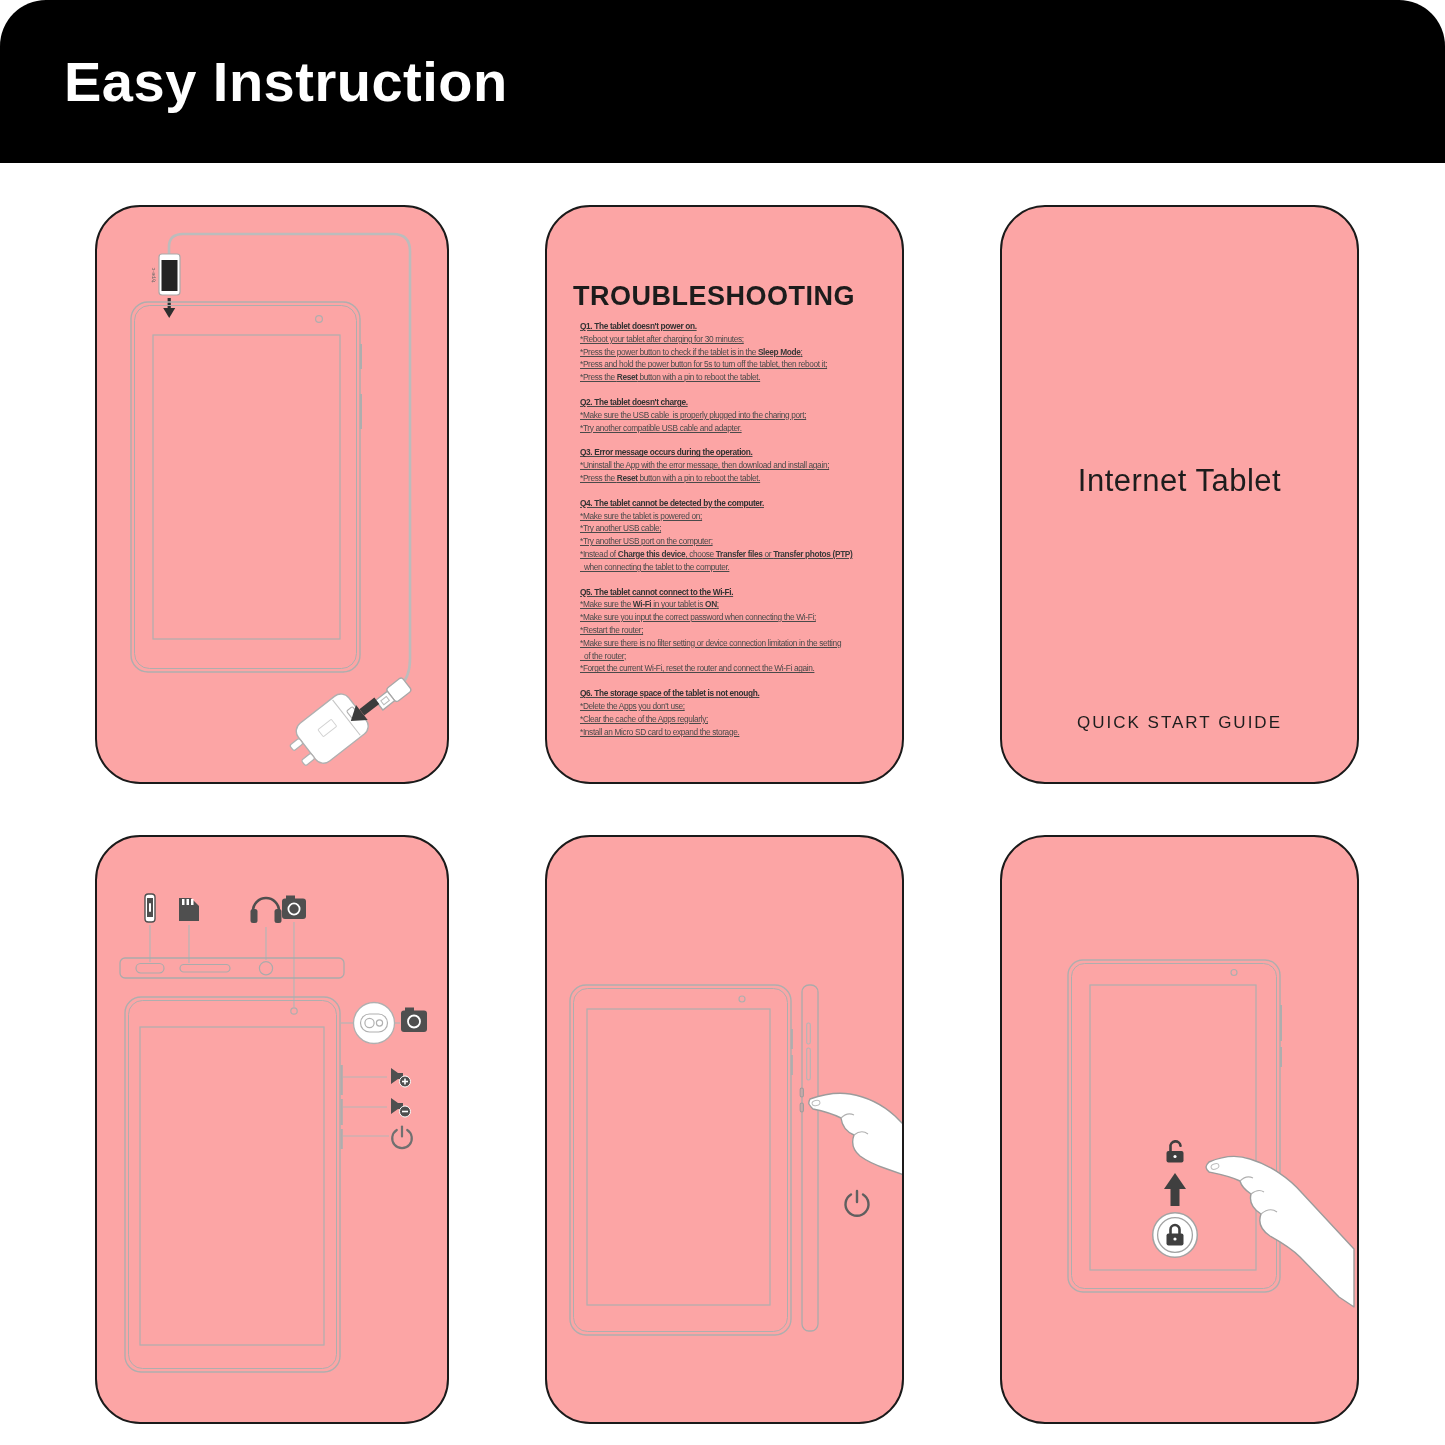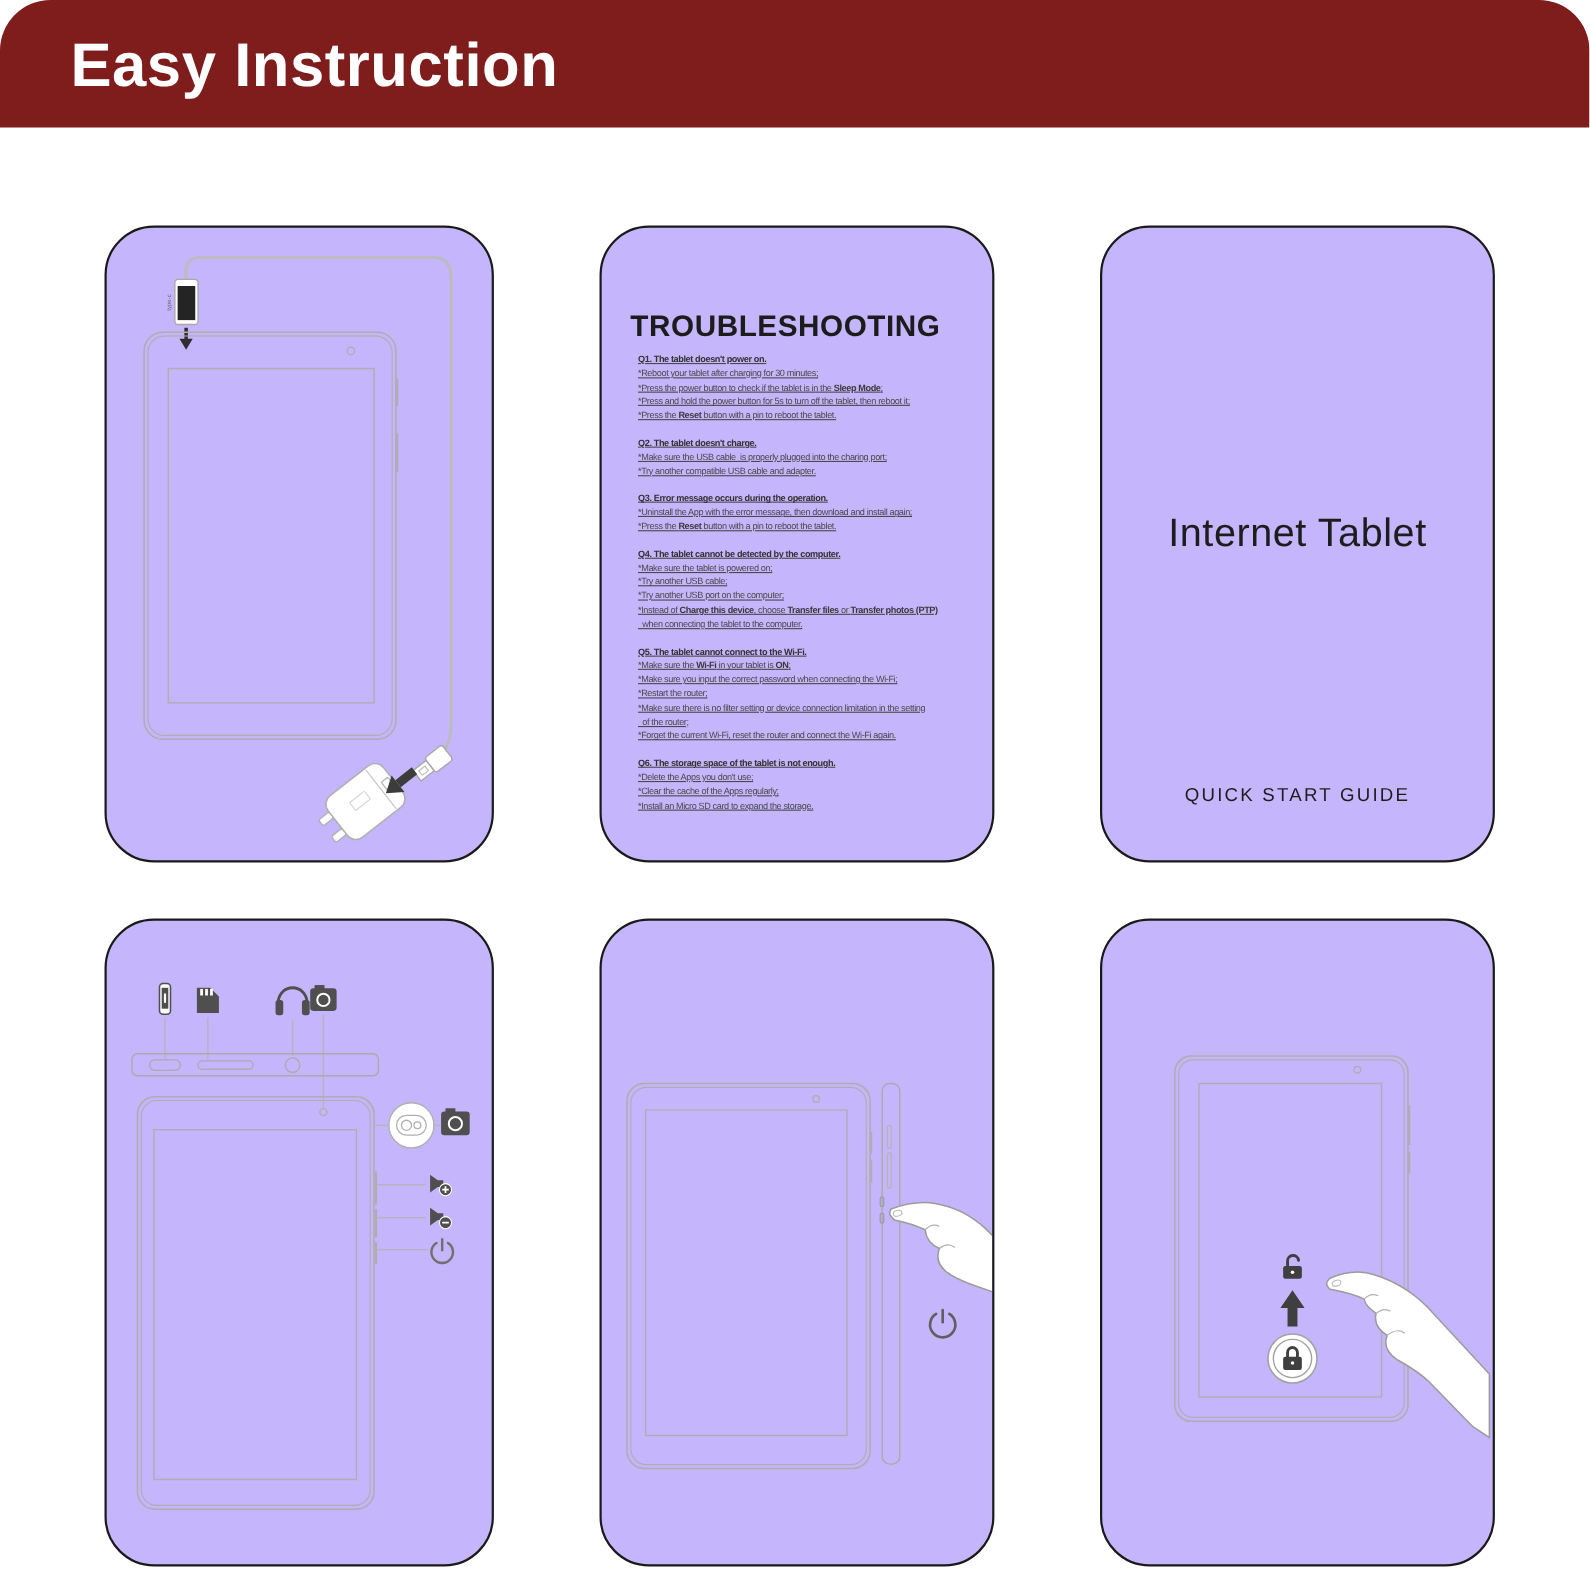--- a/index.html
+++ b/index.html
@@ -1,28 +1,28 @@
 <!DOCTYPE html>
 <html><head>
 <meta charset="utf-8">
 <style>
   html,body{margin:0;padding:0;}
   body{
     width:1445px;height:1445px;background:#ffffff;position:relative;overflow:hidden;
     font-family:"Liberation Sans",sans-serif;
   }
   .hdr{
-    position:absolute;left:0;top:0;width:1445px;height:116px;background:#7f1d1d;
+    position:absolute;left:0;top:0;width:1445px;height:163px;background:#000000;
     border-radius:46px 46px 0 0;display:flex;align-items:center;
   }
   .hdr h1{
     margin:0;padding-left:64px;color:#ffffff;font-size:56px;font-weight:bold;letter-spacing:0.5px;
   }
   .panel{
-    position:absolute;background:#c4b5fd;border:2px solid #1a1a1a;border-radius:45px;overflow:hidden;
+    position:absolute;background:#fca5a5;border:2px solid #1a1a1a;border-radius:45px;overflow:hidden;
   }
   #p1{left:95px;top:205px;width:350px;height:575px}
   #p2{left:545px;top:205px;width:355px;height:575px}
   #p3{left:1000px;top:205px;width:355px;height:575px}
   #p4{left:95px;top:835px;width:350px;height:585px}
   #p5{left:545px;top:835px;width:355px;height:585px}
   #p6{left:1000px;top:835px;width:355px;height:585px}
   svg.ill{position:absolute;left:0;top:0;width:100%;height:100%;display:block}
 
   .ts-title{
@@ -32,21 +32,21 @@
   .ts-body{
     position:absolute;left:33px;top:113px;right:8px;color:#4a4a4a;
     font-size:8.3px;line-height:12.8px;letter-spacing:-0.35px;white-space:pre;text-decoration:underline;
   }
   .qa{margin-bottom:12px}
   .qa .q{font-weight:bold;color:#323232}
   .qa .a b{font-weight:bold;color:#3a3a3a}
 
   .cover-title{
     position:absolute;left:0;width:100%;top:256px;text-align:center;
-    font-size:36px;color:#1d1d1d;letter-spacing:0.5px;
+    font-size:31px;color:#1d1d1d;letter-spacing:0.5px;
   }
   .cover-sub{
     position:absolute;left:0;width:100%;top:506px;text-align:center;
     font-size:17px;color:#1d1d1d;letter-spacing:2px;
   }
 </style>
 </head>
 <body>
 
 <div class="hdr">

